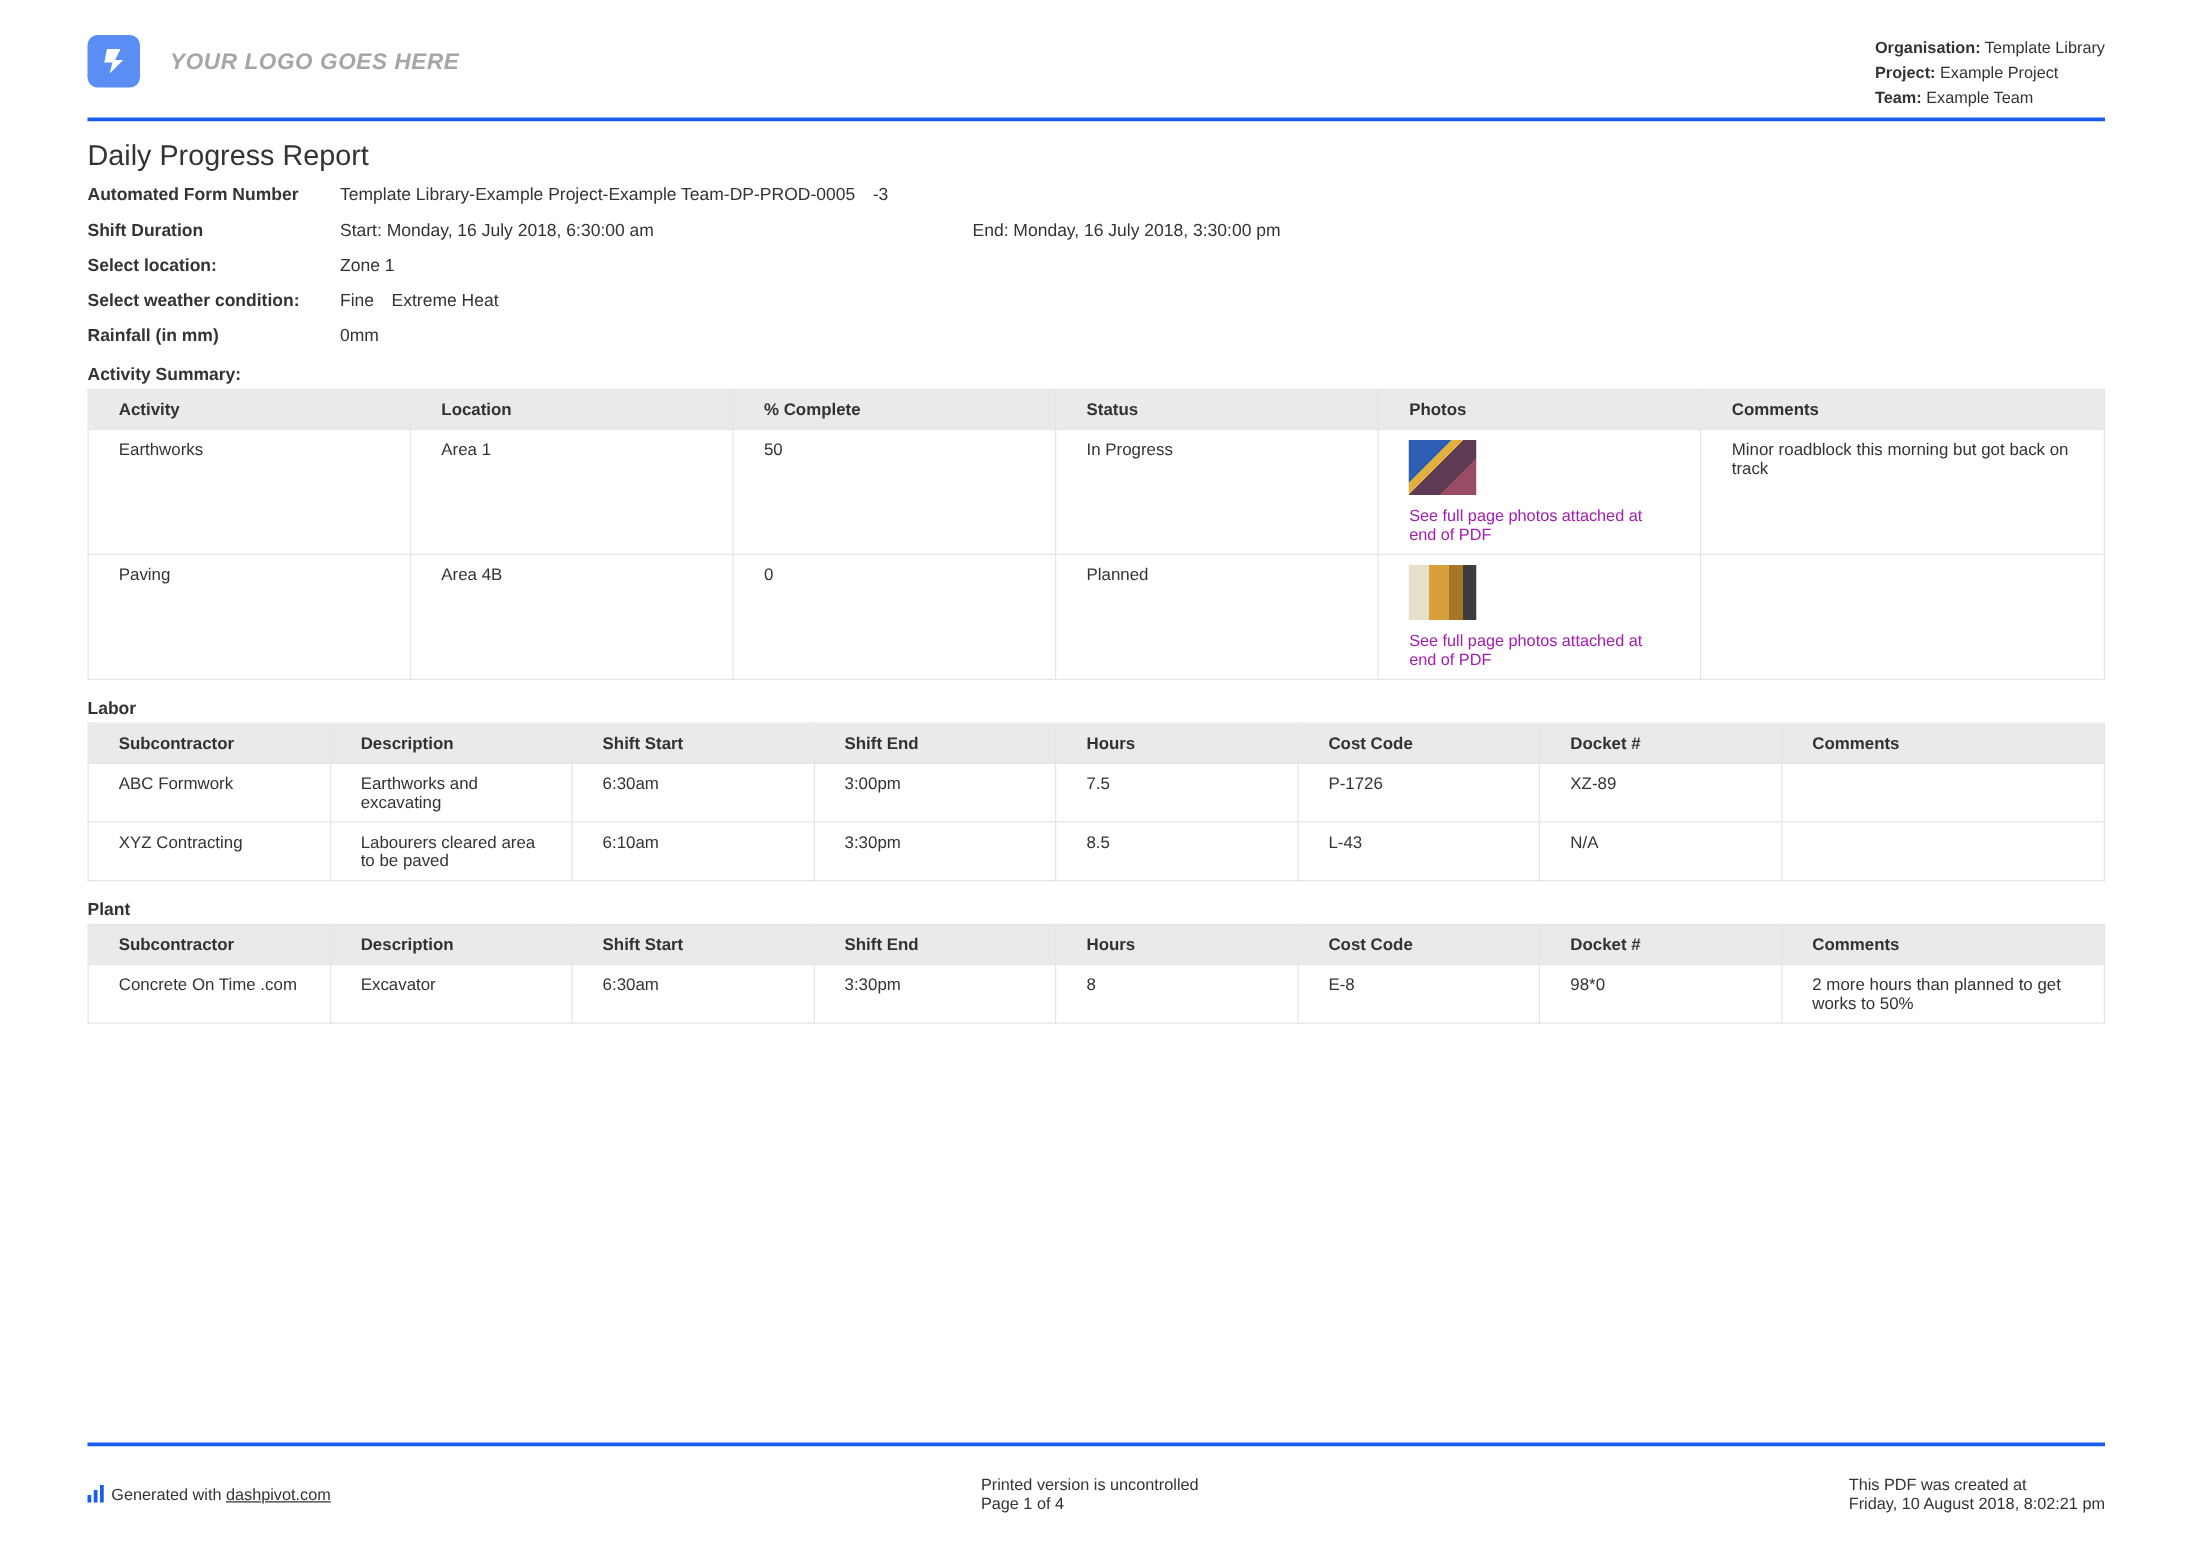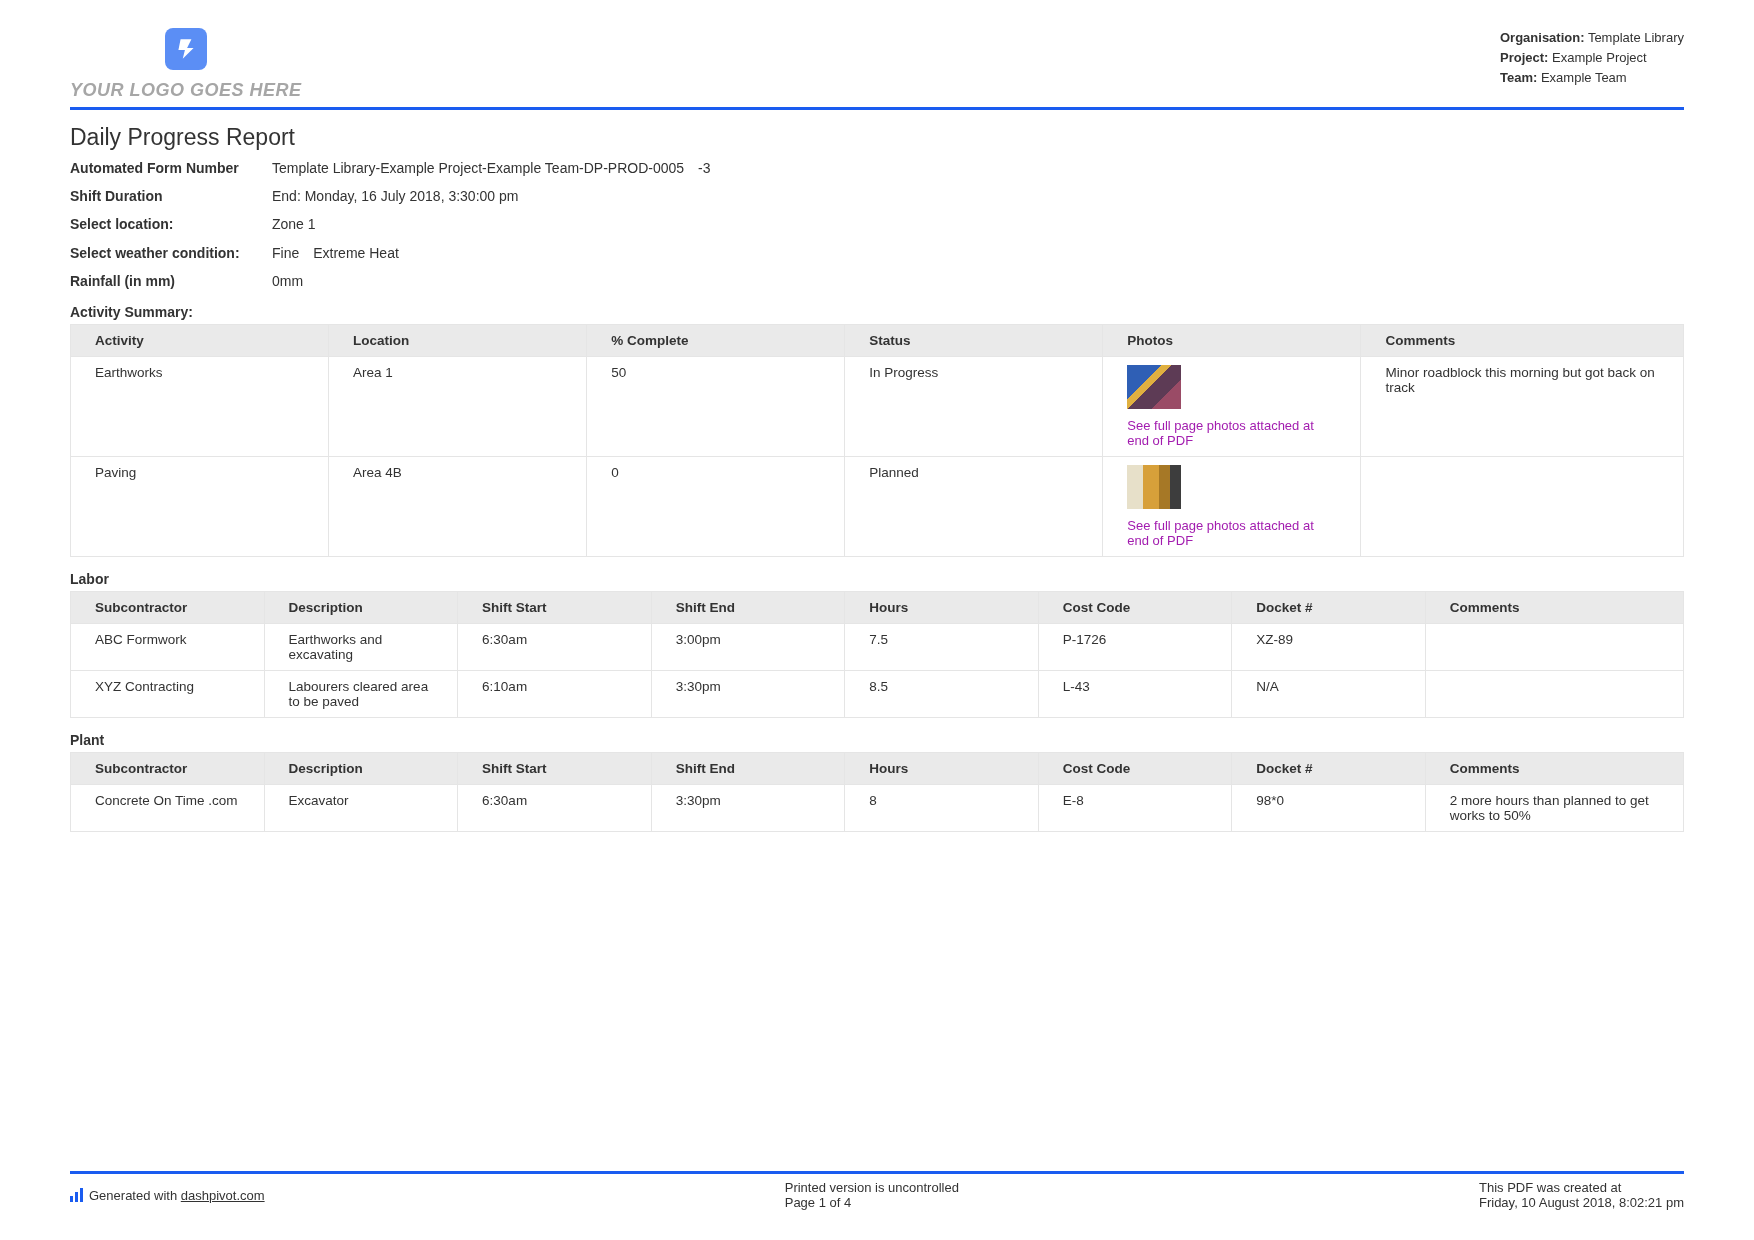--- a/index.html
+++ b/index.html
@@ -14,21 +14,21 @@
     padding: 28px 70px 0 70px;
   }
   .header {
     display: flex;
     justify-content: space-between;
     align-items: flex-start;
     border-bottom: 3px solid #1a5cf0;
     padding-bottom: 6px;
     margin-bottom: 14px;
   }
-  .header-left { display: flex; align-items: center; gap: 10px; flex-direction: column; }
+  .header-left { display: flex; align-items: center; gap: 24px; }
   .logo {
     width: 42px; height: 42px;
     background: #5b8ef5;
     border-radius: 8px;
     position: relative;
     display:flex; align-items:center; justify-content:center;
   }
   .logo svg { width:26px; height:26px; }
   .logo-text {
     color: #a6a6a6;
@@ -85,21 +85,21 @@
     background: linear-gradient(135deg,#2f5fb5 0%,#2f5fb5 35%,#e0b040 35%,#e0b040 45%,#5d3b55 45%,#5d3b55 70%,#9a4b66 70%);
   }
   .thumb2 {
     background: linear-gradient(90deg,#e7e0c9 0%,#e7e0c9 30%,#d7a03a 30%,#d7a03a 60%,#a67826 60%,#a67826 80%,#3d3d3d 80%);
   }
   .photo-note { font-size: 13px; color:#a21caf; }
   .footer {
     position: absolute;
     left: 70px; right: 70px; bottom: 30px;
     border-top: 3px solid #1a5cf0;
-    padding-top: 6px;
+    padding-top: 23px;
     display: flex;
     justify-content: space-between;
     font-size: 13px;
   }
   .footer-left { display:flex; gap:6px; align-items:center; }
   .footer a { color:#333; text-decoration: underline; }
   .bars { display:inline-flex; gap:2px; align-items:flex-end; height:14px; }
   .bars span { width:3px; background:#1a5cf0; }
   .bars span:nth-child(1){height:6px;}
   .bars span:nth-child(2){height:10px;}
@@ -130,20 +130,21 @@
 
 <h1 class="title">Daily Progress Report</h1>
 
 <div class="field-row">
   <div class="field-label">Automated Form Number</div>
   <div class="field-val">Template Library-Example Project-Example Team-DP-PROD-0005 -3</div>
 </div>
 <div class="field-row">
   <div class="field-label">Shift Duration</div>
   <div class="field-val split">
+    <div class="col1">Start: Monday, 16 July 2018, 6:30:00 am</div>
     <div>End: Monday, 16 July 2018, 3:30:00 pm</div>
   </div>
 </div>
 <div class="field-row">
   <div class="field-label">Select location:</div>
   <div class="field-val">Zone 1</div>
 </div>
 <div class="field-row">
   <div class="field-label">Select weather condition:</div>
   <div class="field-val">Fine Extreme Heat</div>

